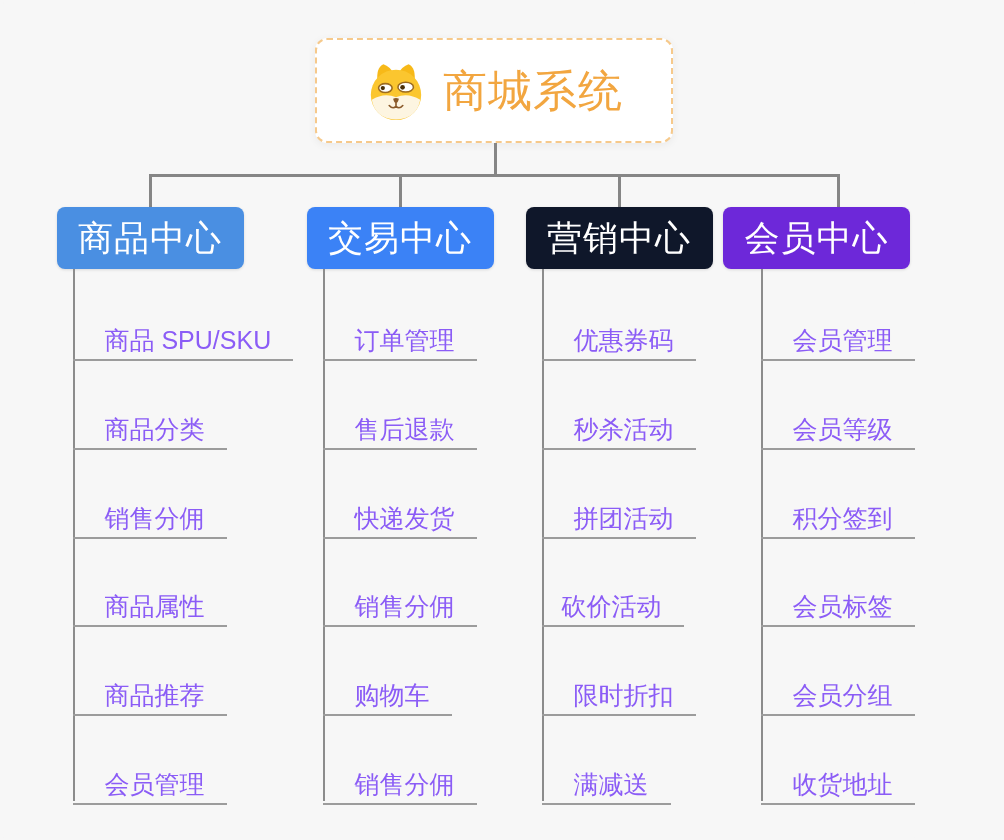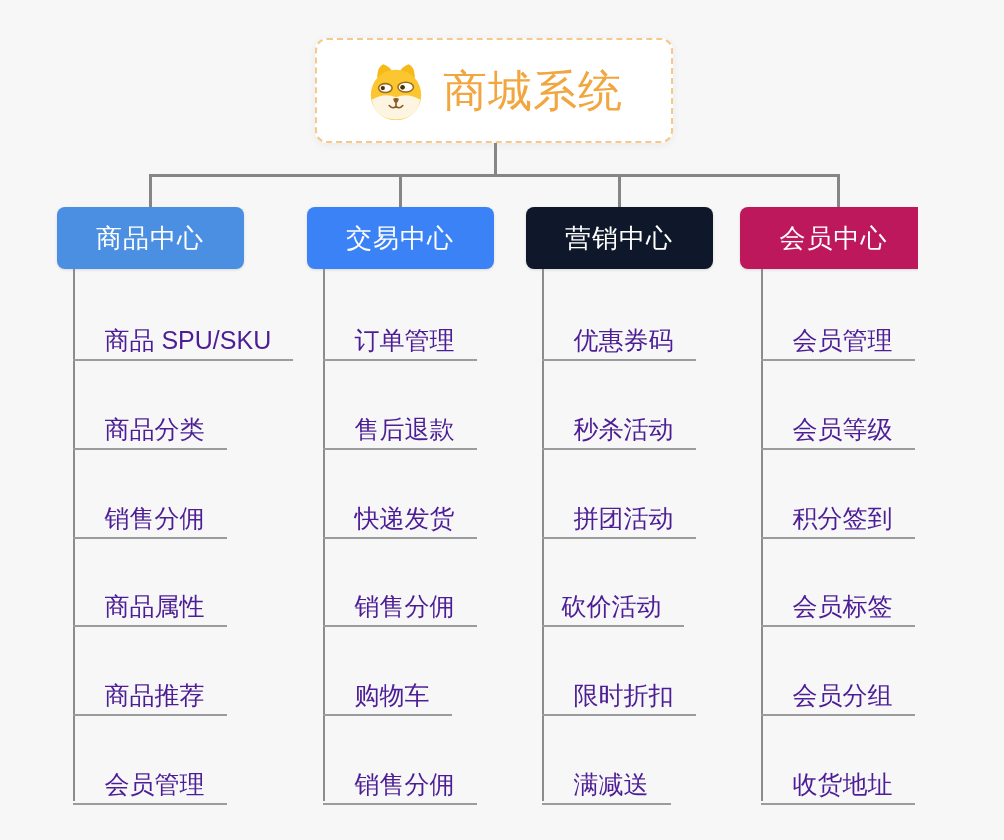--- a/index.html
+++ b/index.html
@@ -12,28 +12,28 @@
     box-sizing:border-box;background:#ffffff;border:2px dashed #f6c98b;
     border-radius:12px;display:flex;align-items:center;justify-content:center;
     gap:16px;box-shadow:0 2px 8px rgba(0,0,0,0.06);
   }
   .root-title{font-size:44px;color:#f2a640;letter-spacing:1px;line-height:1;}
   .doge{display:flex;align-items:center;}
   .vline,.hline{position:absolute;background:#868686;}
   .branch-box{
     position:absolute;width:187px;height:62px;box-sizing:border-box;
     border-radius:8px;display:flex;align-items:center;justify-content:center;
-    color:#ffffff;font-size:26px;letter-spacing:1px;
+    color:#ffffff;font-size:35px;letter-spacing:1px;
     box-shadow:0 1px 3px rgba(0,0,0,0.12);
   }
   .trunk{position:absolute;width:2px;background:#8c8c8c;}
   .leaf{
     position:absolute;height:38px;border-bottom:2px solid #9c9c9c;
     display:flex;align-items:flex-end;padding:0 22px 6px 32px;
-    font-size:25px;color:#4c1d95;white-space:nowrap;line-height:1;
+    font-size:25px;color:#8b5cf6;white-space:nowrap;line-height:1;
   }
 </style>
 </head>
 <body>
 
 <div class="canvas">
 
   <div class="root-node">
     <span class="doge">
       <svg width="62" height="62" viewBox="0 0 64 64" aria-hidden="true">
@@ -82,21 +82,21 @@
         <span>营销中心</span>
       </div>
       <div class="trunk" style="left: 541.5px; top: 269px; height: 532px; background: rgb(140, 140, 140);"></div>
       <div class="leaf" style="left: 541.5px; top: 315px; border-bottom-color: rgb(156, 156, 156);">优惠券码</div>
       <div class="leaf" style="left: 541.5px; top: 403.8px; border-bottom-color: rgb(156, 156, 156);">秒杀活动</div>
       <div class="leaf" style="left: 541.5px; top: 492.6px; border-bottom-color: rgb(156, 156, 156);">拼团活动</div>
       <div class="leaf" style="left: 541.5px; top: 581.4px; border-bottom-color: rgb(156, 156, 156); padding-left: 20px;">砍价活动</div>
       <div class="leaf" style="left: 541.5px; top: 670.2px; border-bottom-color: rgb(156, 156, 156);">限时折扣</div>
       <div class="leaf" style="left: 541.5px; top: 759px; border-bottom-color: rgb(156, 156, 156);">满减送</div>
       <div class="vline" style="left: 836.5px; top: 174px; width: 3px; height: 33px; background: rgb(134, 134, 134);"></div>
-      <div class="branch-box" style="left: 740px; top: 207px; background: #be185d; text-align: right;">
+      <div class="branch-box" style="left: 723px; top: 207px; background: #6d28d9; text-align: right;">
         <span>会员中心</span>
       </div>
       <div class="trunk" style="left: 760.5px; top: 269px; height: 532px; background: rgb(140, 140, 140);"></div>
       <div class="leaf" style="left: 760.5px; top: 315px; border-bottom-color: rgb(156, 156, 156);">会员管理</div>
       <div class="leaf" style="left: 760.5px; top: 403.8px; border-bottom-color: rgb(156, 156, 156);">会员等级</div>
       <div class="leaf" style="left: 760.5px; top: 492.6px; border-bottom-color: rgb(156, 156, 156);">积分签到</div>
       <div class="leaf" style="left: 760.5px; top: 581.4px; border-bottom-color: rgb(156, 156, 156);">会员标签</div>
       <div class="leaf" style="left: 760.5px; top: 670.2px; border-bottom-color: rgb(156, 156, 156);">会员分组</div>
       <div class="leaf" style="left: 760.5px; top: 759px; border-bottom-color: rgb(156, 156, 156);">收货地址</div>
     </div>

